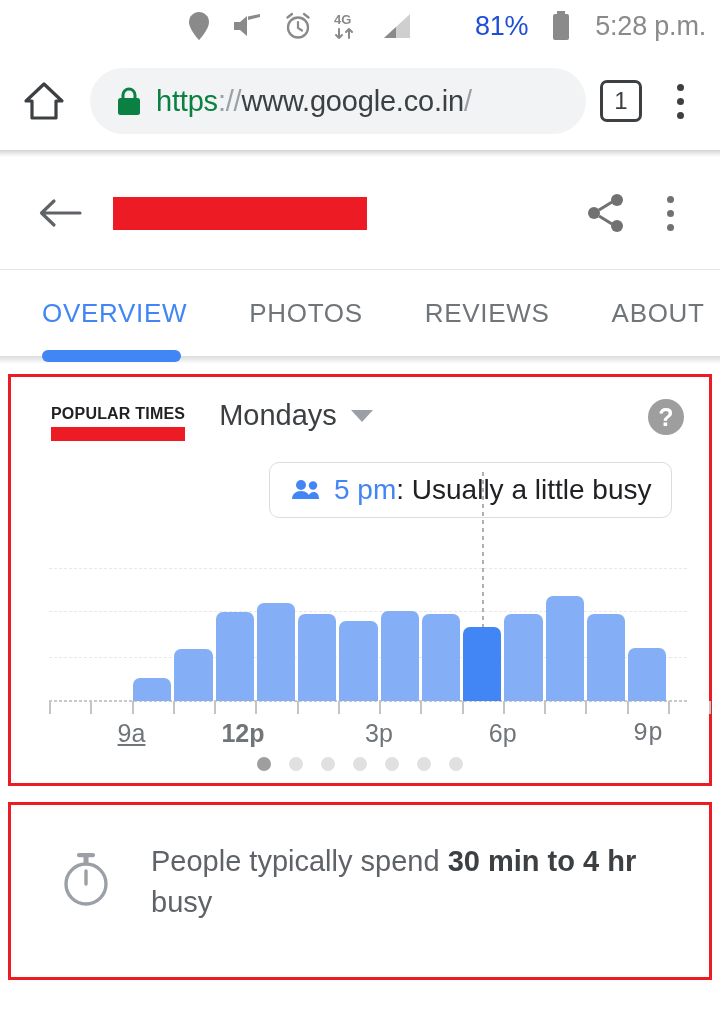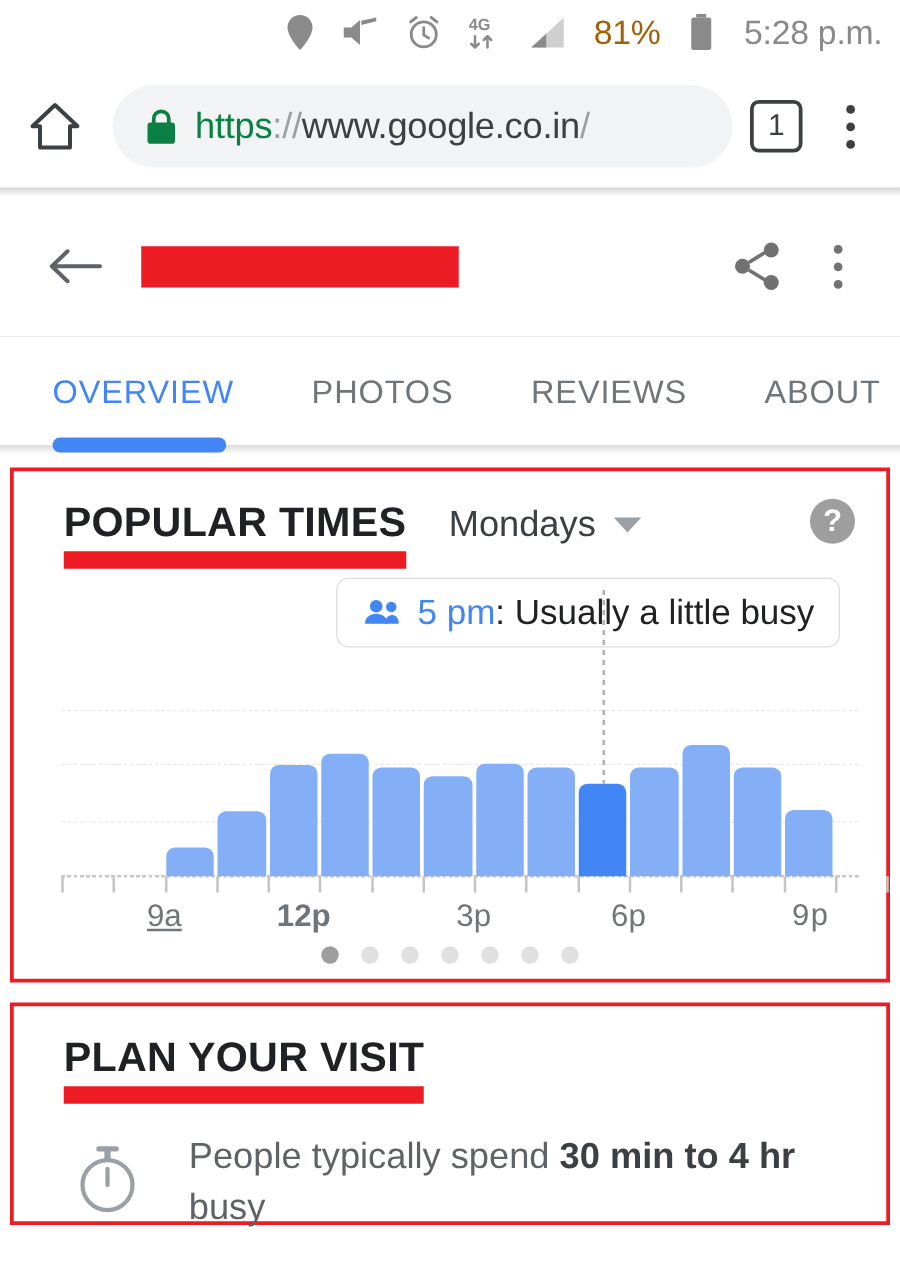--- a/index.html
+++ b/index.html
@@ -20,23 +20,24 @@
     justify-content: flex-end;
     padding-right: 14px;
     gap: 22px;
     background: #ffffff;
     color: #8a8a8a;
   }
   .status-bar svg { display: block; }
   .status-icon { display: flex; align-items: center; }
   .status-battery-pct {
     font-size: 27px;
-    color: #a16207;
+    color: #1d4ed8;
     letter-spacing: -0.3px;
     margin-right: 1px;
+    margin-left: 41px;
   }
   .status-clock {
     font-size: 27px;
     color: #8a8a8a;
     letter-spacing: -0.2px;
     margin-left: 2px;
   }
 
   
   .browser-bar {
@@ -168,21 +169,21 @@
   }
   #popular-times-card { margin-top: 10px; height: 412px; }
   #plan-visit-card { margin-top: 16px; height: 178px; }
 
   .section-title-wrap {
     display: flex;
     align-items: center;
     padding: 22px 0 0 40px;
   }
   .section-title {
-    font-size: 33px;
+    font-size: 16px;
     font-weight: bold;
     color: #202124;
     letter-spacing: 0.2px;
     position: relative;
     padding-bottom: 4px;
   }
   .section-title::after {
     content: "";
     position: absolute;
     left: 0; right: 0;
@@ -496,23 +497,20 @@
       <span class="dot"></span>
       <span class="dot"></span>
       <span class="dot"></span>
       <span class="dot"></span>
       <span class="dot"></span>
       <span class="dot"></span>
     </div>
 </div>
 
 <div class="annot-card" id="plan-visit-card">
-  <div class="section-title-wrap">
-    <div class="section-title">PLAN YOUR VISIT</div>
-  </div>
 
   <div class="pv-row">
     <div class="stopwatch">
       <svg width="58" height="62" viewBox="0 0 58 62">
         <circle cx="29" cy="37" r="20" fill="none" stroke="#9aa0a6" stroke-width="3.4"></circle>
         <path d="M29 24 v13" stroke="#9aa0a6" stroke-width="3.4" stroke-linecap="round"></path>
         <rect x="20" y="6" width="18" height="4.2" rx="2" fill="#9aa0a6"></rect>
         <rect x="26.5" y="9" width="5" height="8" fill="#9aa0a6"></rect>
       </svg>
     </div>

